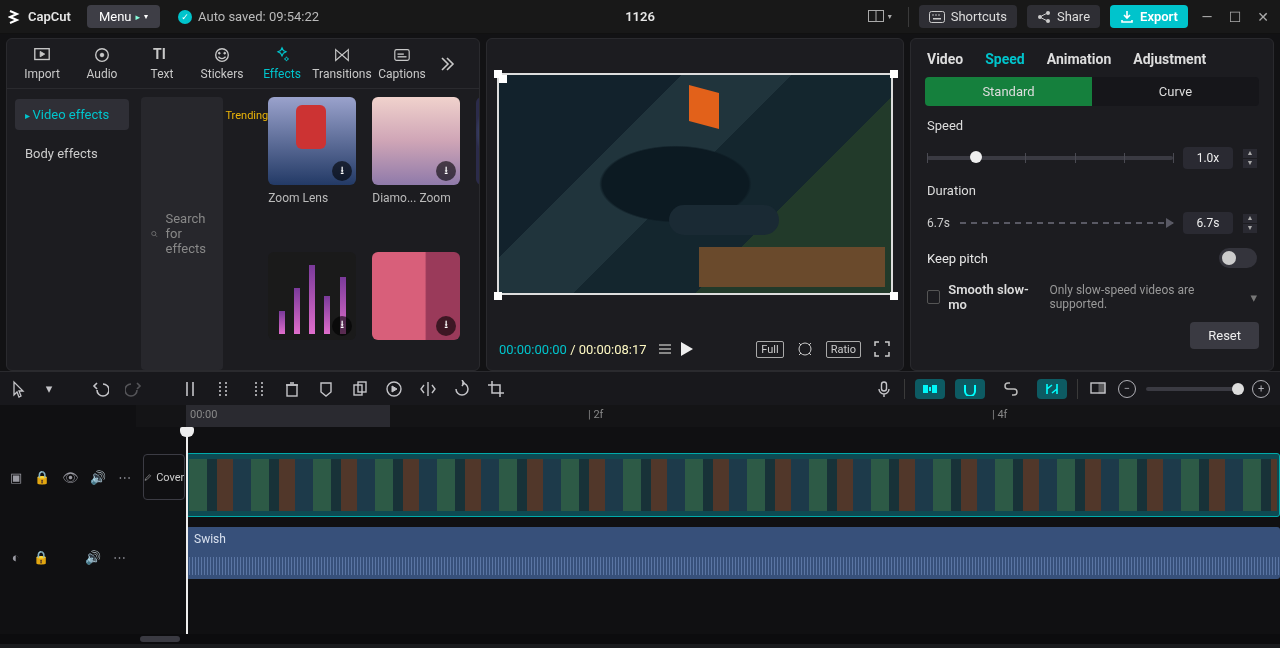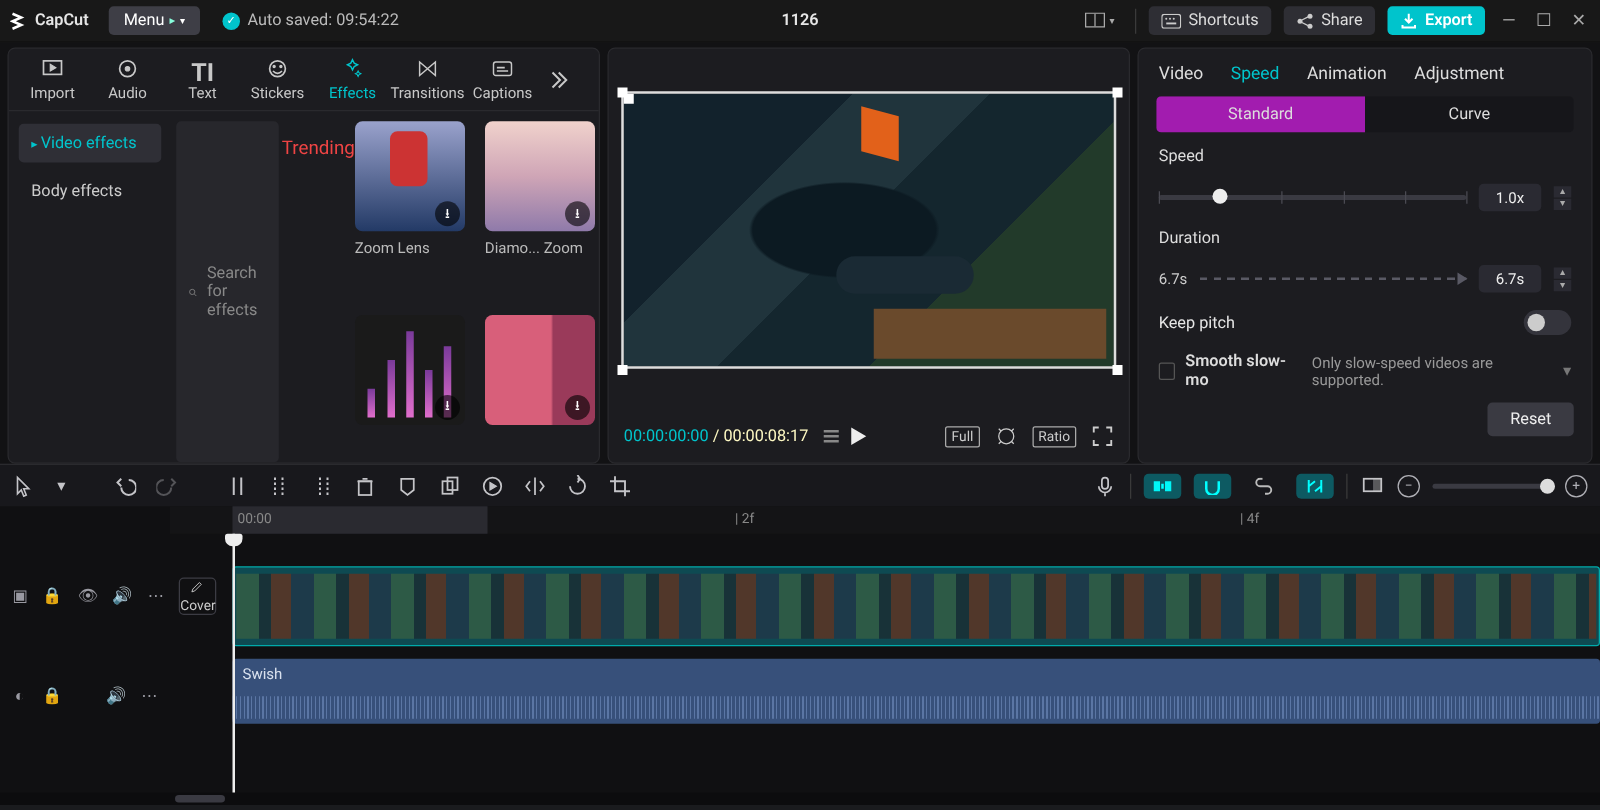--- a/index.html
+++ b/index.html
@@ -44,21 +44,21 @@
   .mtab.active { color:#00c4cc; }
   .mtab.active svg, .mtab.active .glyph { fill:#00c4cc; stroke:#00c4cc;}
   .mtab-more{width:26px;display:flex;align-items:center;justify-content:center;}
   .media-body { display:flex; flex:1; overflow:hidden;}
   .media-side { width:130px; padding:10px 8px; display:flex; flex-direction:column; gap:8px;}
   .side-item { padding:8px 10px; border-radius:4px; color:#ccc; font-size:13px;}
   .side-item.active { background:#2f2f36; color:#00c4cc;}
   .side-item.active::before{content:"▸ ";font-size:10px;}
   .media-content { flex:1; padding:8px 10px 0 4px; display:flex; overflow:hidden;}
   .search { background:#27272c; border-radius:4px; display:flex; align-items:center; padding:6px 10px; gap:8px; color:#888;}
-  .section-title { margin:12px 0 8px 2px; color:#ef4444; font-size:15px;}
+  .section-title { margin:12px 0 8px 2px; color:#eab308; font-size:11px;}
   .fx-grid { display:grid; grid-template-columns: repeat(3, 88px); gap:16px 16px;}
   .fx-card { width:88px;}
   .fx-thumb { width:88px;height:88px;border-radius:6px;background:#3b3b42;position:relative;background-size:cover;background-position:center;overflow:hidden;}
   .fx-thumb .dl { position:absolute; bottom:4px; right:4px; width:20px;height:20px;border-radius:50%;background:rgba(0,0,0,.6);display:flex;align-items:center;justify-content:center;color:#fff;font-size:11px;}
   .fx-label { margin-top:6px; font-size:12px; color:#bbb; white-space:nowrap; overflow:hidden; text-overflow:ellipsis;}
   
   .thumb-blur{background:radial-gradient(circle at 50% 50%, #b83d3d 0 30%, #3b5a8a 70%);filter:blur(2px);}
   .thumb-zoom{background:linear-gradient(#9aa2cc,#233a66);}
   .thumb-zoom::after{content:"";position:absolute;left:28px;top:8px;width:30px;height:44px;background:#c33;border-radius:6px;}
   .thumb-diamond{background:linear-gradient(#f0d2cc,#cfa5b6,#8f7aaa);}
@@ -89,25 +89,25 @@
   .pc-left{color:#00c4cc;font-variant-numeric:tabular-nums;}
   .pc-left .total{color:#fef9c3;}
   .pc-icons{display:flex;gap:10px;align-items:center;color:#aaa;}
   .pc-play{width:0;height:0;border-left:12px solid #eee;border-top:7px solid transparent;border-bottom:7px solid transparent;}
   .pc-right{margin-left:auto;display:flex;gap:12px;align-items:center;color:#ccc;font-size:11px;}
   .box{border:1px solid #aaa;padding:1px 4px;border-radius:2px;}
 
   
   .inspector { width:380px; margin:4px 6px 0 2px; background:#1c1c20; border:1px solid #2a2a2e; border-radius:6px; display:flex; flex-direction:column; padding:0 0 8px 0;}
   .insp-tabs { display:flex; gap:22px; padding:12px 16px 10px; font-size:14px;}
-  .insp-tabs .tab{color:#ddd;font-weight:400;}
+  .insp-tabs .tab{color:#ddd;font-weight:700;}
   .insp-tabs .tab.active{color:#00c4cc;}
   .seg { display:flex; margin:0 14px 12px; border-radius:4px; overflow:hidden;}
   .seg div{flex:1;text-align:center;padding:7px 0;background:#16161a;color:#ddd;}
-  .seg .on{background:#a21caf;}
+  .seg .on{background:#15803d;}
   .insp-body{padding:0 16px;display:flex;flex-direction:column;gap:14px;}
   .row{display:flex;align-items:center;gap:10px;}
   .row-label{font-size:13px;color:#ddd; width:100%;}
   .slider{flex:1;height:4px;background:#3a3a42;border-radius:2px;position:relative;}
   .slider .tick{position:absolute;top:-3px;width:1px;height:10px;background:#4a4a52;}
   .slider .knob{position:absolute;top:-5px;width:12px;height:12px;border-radius:50%;background:#eee;}
   .numbox{width:50px;background:#2a2a32;border-radius:4px;text-align:center;padding:4px 0;font-size:12px;color:#eee;}
   .stepper{display:flex;flex-direction:column;gap:1px;}
   .stepper span{width:14px;height:9px;background:#2a2a32;display:flex;align-items:center;justify-content:center;font-size:7px;color:#aaa;}
   .dashslider{flex:1;height:2px;background:repeating-linear-gradient(90deg,#595964 0 6px,transparent 6px 11px);position:relative;}
@@ -136,21 +136,21 @@
   .timeline{height:239px;background:#101012;display:flex;flex-direction:column;position:relative;}
   .ruler{height:22px;background:#141416;position:relative;margin-left:136px;}
   .ruler .mark{position:absolute;top:3px;font-size:11px;color:#888;}
   .ruler .shade{position:absolute;left:50px;top:0;height:22px;width:204px;background:#2a2a30;}
   .tracks{flex:1;display:flex;}
   .track-heads{width:136px;display:flex;flex-direction:column;}
   .track-head{display:flex;align-items:center;gap:12px;padding:0 10px;color:#9a9aa2;}
   .track-head.video{height:100px;}
   .track-head.audio{height:60px;}
   .th-ico{width:16px;text-align:center;}
-  .cover-btn{width:42px;height:30px;border:1px solid #3c3c44;border-radius:4px;display:flex;flex-direction:column;align-items:center;justify-content:center;gap:3px;color:#ccc;font-size:11px;margin-left:auto;margin-right:4px;}
+  .cover-btn{width:42px;height:46px;border:1px solid #3c3c44;border-radius:4px;display:flex;flex-direction:row;align-items:center;justify-content:center;gap:3px;color:#ccc;font-size:11px;margin-left:auto;margin-right:4px;}
   .track-lanes{flex:1;position:relative;}
   .spacer-lane{height:26px;}
   .video-clip{position:absolute;left:50px;right:0;top:26px;height:64px;background:#0e4a52;border:1px solid #0aa;border-radius:3px;overflow:hidden;}
   .video-clip .thumbs{position:absolute;inset:5px 2px;background:repeating-linear-gradient(90deg,#2d5a46 0 18px,#183238 18px 28px,#51372a 28px 44px,#1d3a4a 44px 62px);}
   .audio-clip{position:absolute;left:50px;right:0;top:100px;height:52px;background:#37507a;border-radius:3px;overflow:hidden;}
   .audio-clip .wave{position:absolute;left:0;right:0;bottom:4px;height:18px;background:repeating-linear-gradient(90deg,#6a86b6 0 1px,transparent 1px 3px);opacity:.7;}
   .audio-clip .name{position:absolute;left:8px;top:5px;color:#d8e0ee;font-size:12px;}
   .playhead{position:absolute;left:186px;top:0;bottom:0;width:2px;background:#eee;}
   .playhead::before{content:"";position:absolute;top:0;left:-6px;width:14px;height:10px;background:#eee;border-radius:2px 2px 6px 6px;}
   .hscroll{height:10px;background:#0c0c0e;}
@@ -231,21 +231,21 @@
         <span>Import</span>
       </div>
       <div class="mtab">
         <svg viewBox="0 0 20 20">
             <circle cx="10" cy="10" r="7" fill="none" stroke-width="1.5"></circle>
             <circle cx="10" cy="10" r="2" fill="#c8c8c8"></circle>
           </svg>
         <span>Audio</span>
       </div>
       <div class="mtab">
-        <span class="glyph" style="font-size:20px;font-weight:700;color:#c8c8c8;">TI</span>
+        <span class="glyph" style="font-size:14px;font-weight:700;color:#c8c8c8;">TI</span>
         <span>Text</span>
       </div>
       <div class="mtab">
         <svg viewBox="0 0 20 20">
             <circle cx="10" cy="10" r="7" fill="none" stroke-width="1.5"></circle>
             <path d="M6 12 q4 4 8 0" fill="none" stroke-width="1.5"></path>
             <circle cx="7" cy="8" r="1" fill="#c8c8c8"></circle>
             <circle cx="13" cy="8" r="1" fill="#c8c8c8"></circle>
           </svg>
         <span>Stickers</span>

